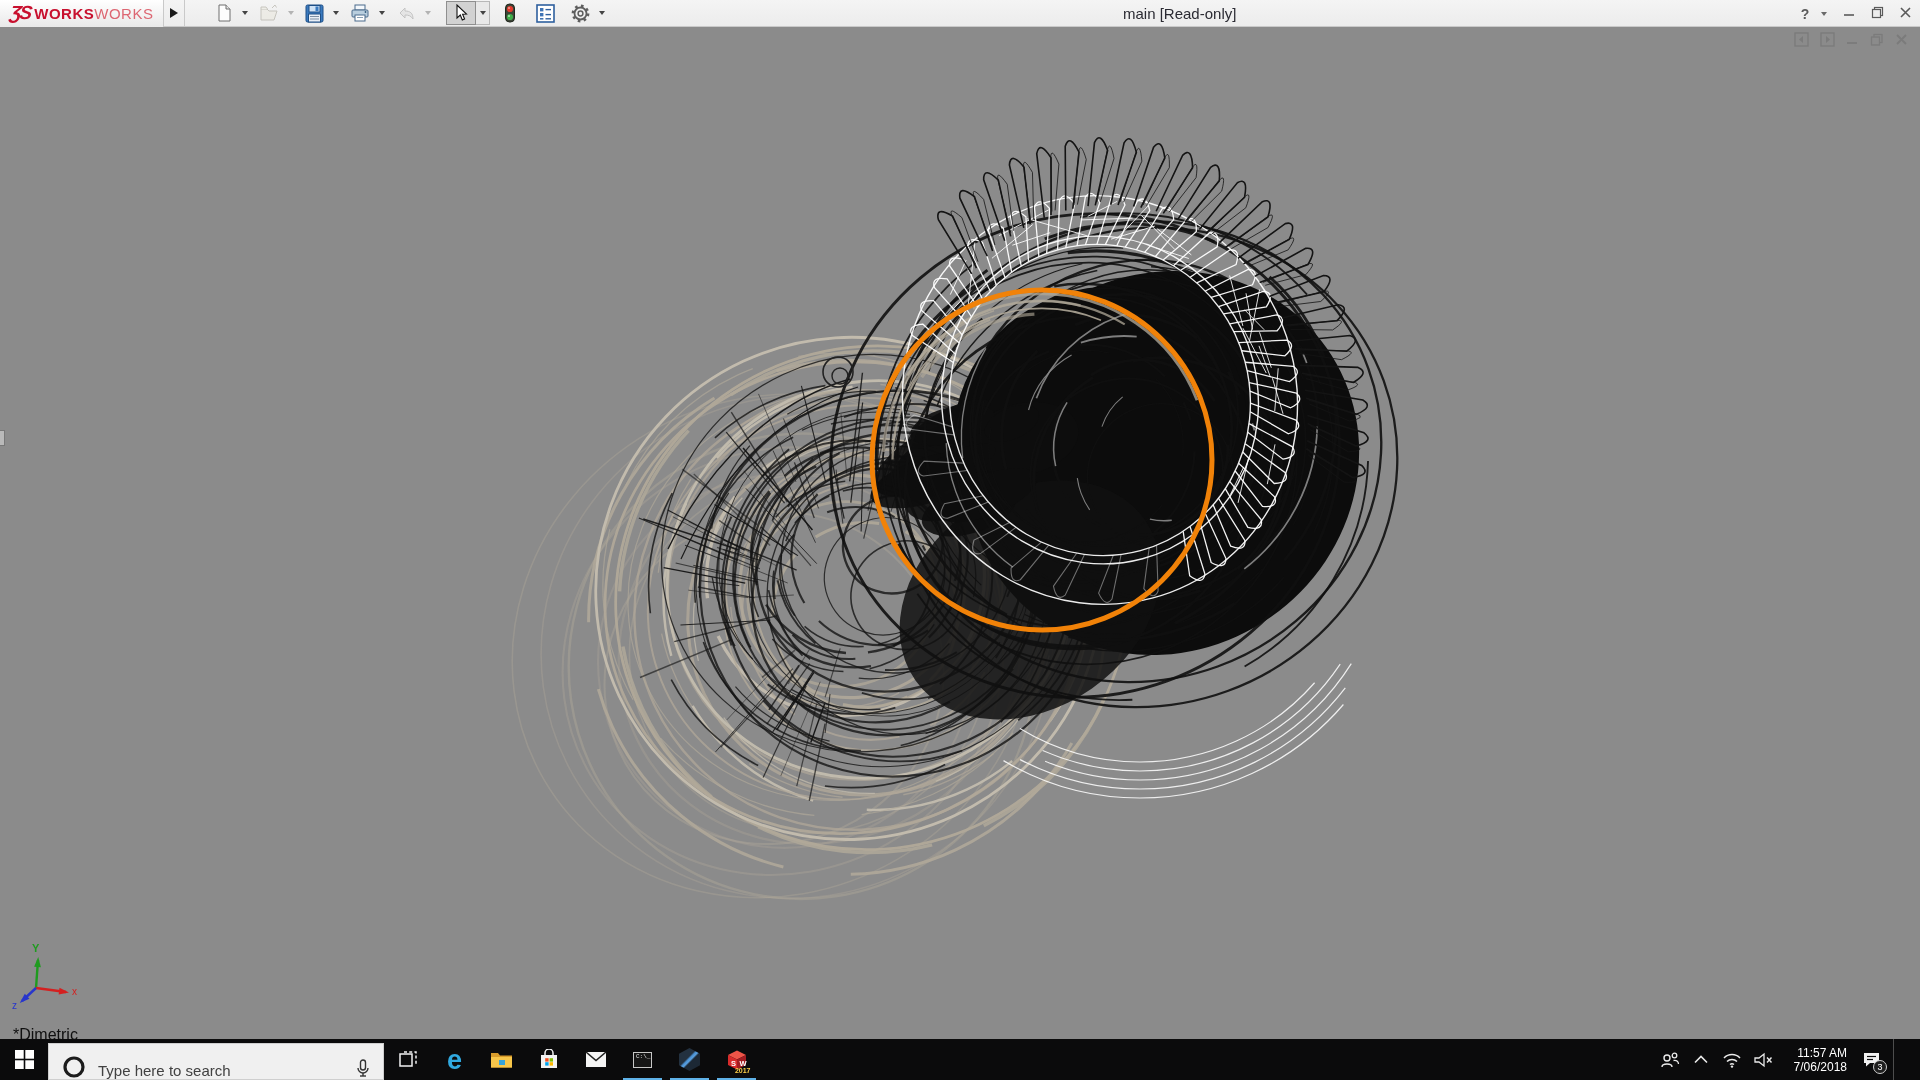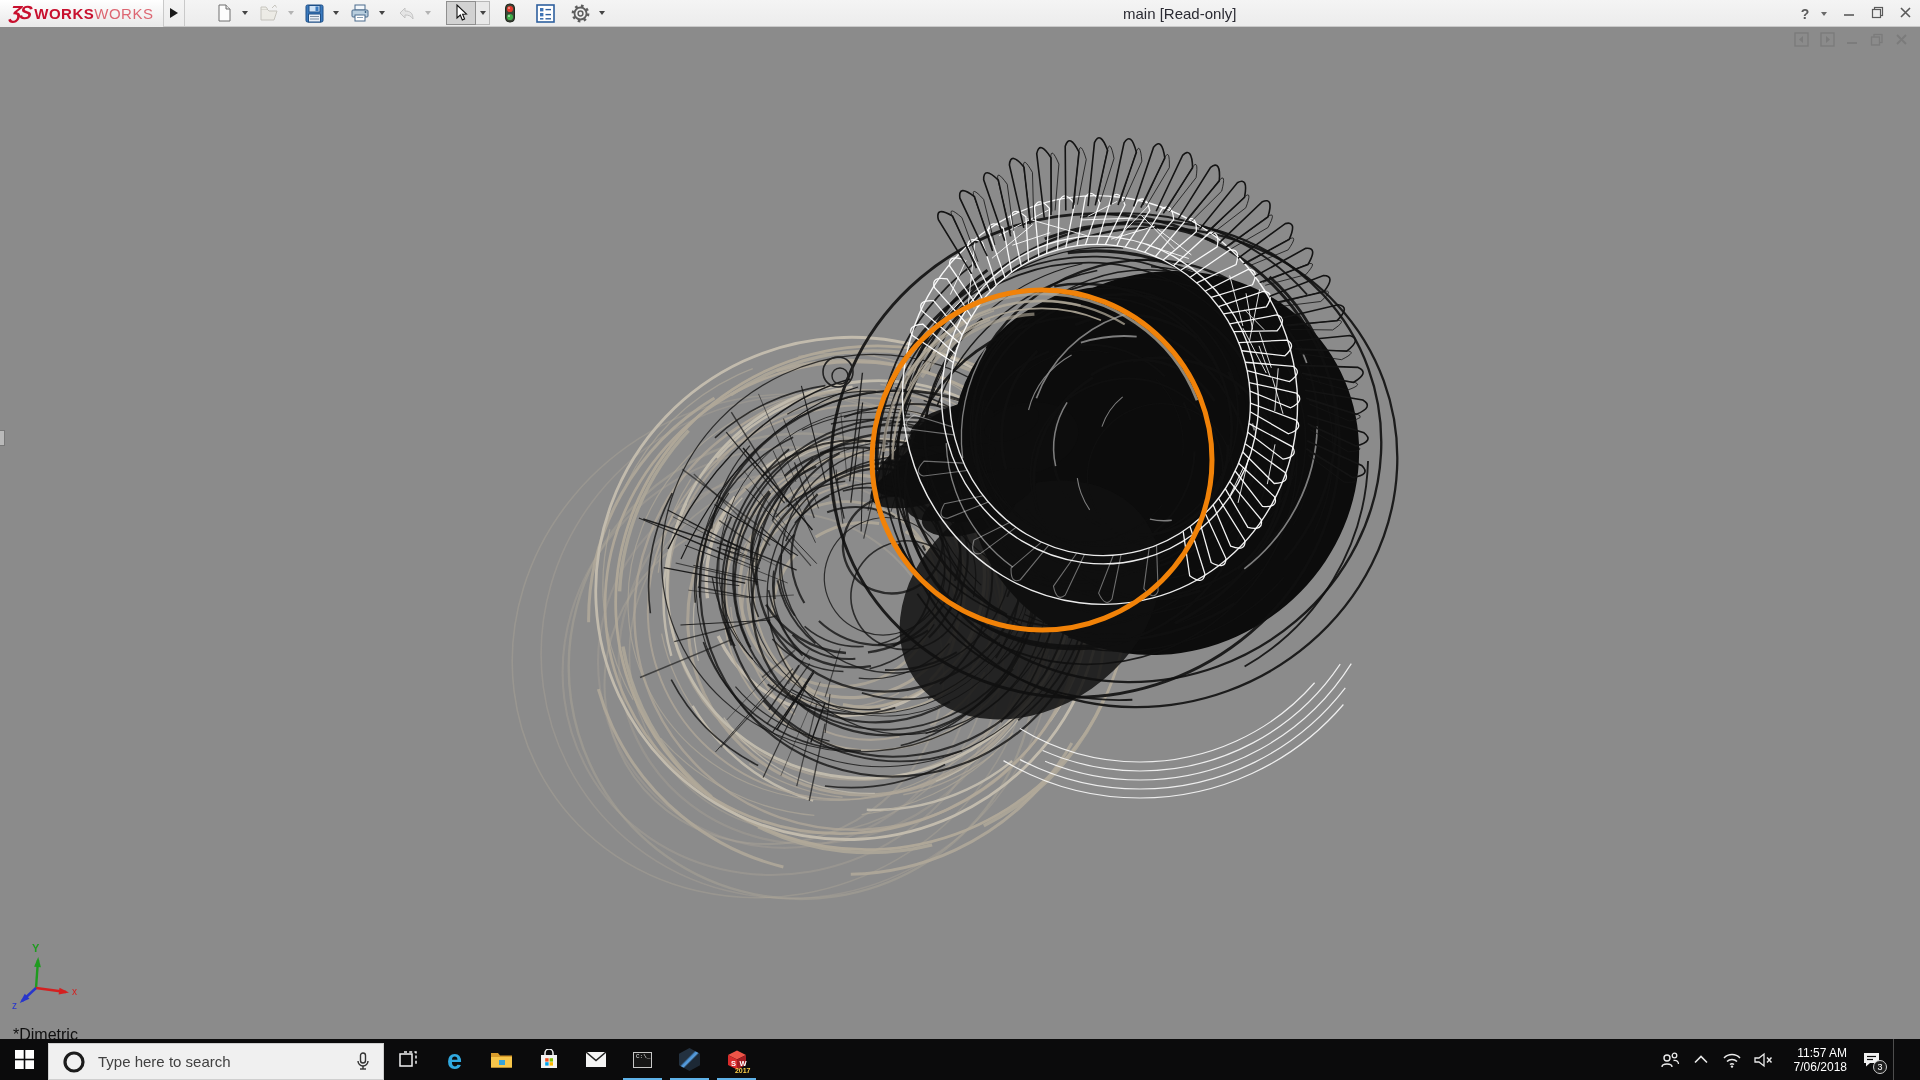--- a/index.html
+++ b/index.html
@@ -45,21 +45,21 @@
     align-items:center; opacity:.55; }
   .view-label { position:absolute; left:13px; bottom:-4px; font-size:16px; color:#101010; }
   .left-tab { position:absolute; left:0; top:403px; width:5px; height:16px;
     background:#b9b9b9; border:1px solid #777; border-left:none; }
 
   
   .taskbar { position:absolute; left:0; top:1039px; width:1920px; height:41px;
     background:#0b0b0c; display:flex; align-items:stretch; }
   .start { width:48px; display:flex; align-items:center; justify-content:center; }
   .searchbox { width:336px; margin:4px 0 0 0; background:#f0f0f0; display:flex;
-    align-items:center; border:1px solid #cfcfcf; }
+    align-items:flex-end; border:1px solid #cfcfcf; }
   .searchbox .cortana { margin-left:13px; }
   .searchbox input { border:none; outline:none; background:transparent; flex:1;
     font-size:15px; color:#333; padding-left:12px; font-family:inherit; }
   .searchbox input::placeholder { color:#414141; opacity:1; }
   .searchbox .mic { margin-right:12px; }
   .tb-apps { display:flex; }
   .appbtn { width:47px; display:flex; align-items:center; justify-content:center; position:relative; }
   .appbtn .underline { position:absolute; bottom:0; left:4px; right:4px; height:2px; background:#5fb2e8; }
   .hexapp { width:21px; height:23px; background:linear-gradient(135deg,#233140 42%,#4a8fd0 47%,#5aa0e0 53%,#1c2835 58%);
     clip-path:polygon(50% 0,100% 25%,100% 75%,50% 100%,0 75%,0 25%); }

